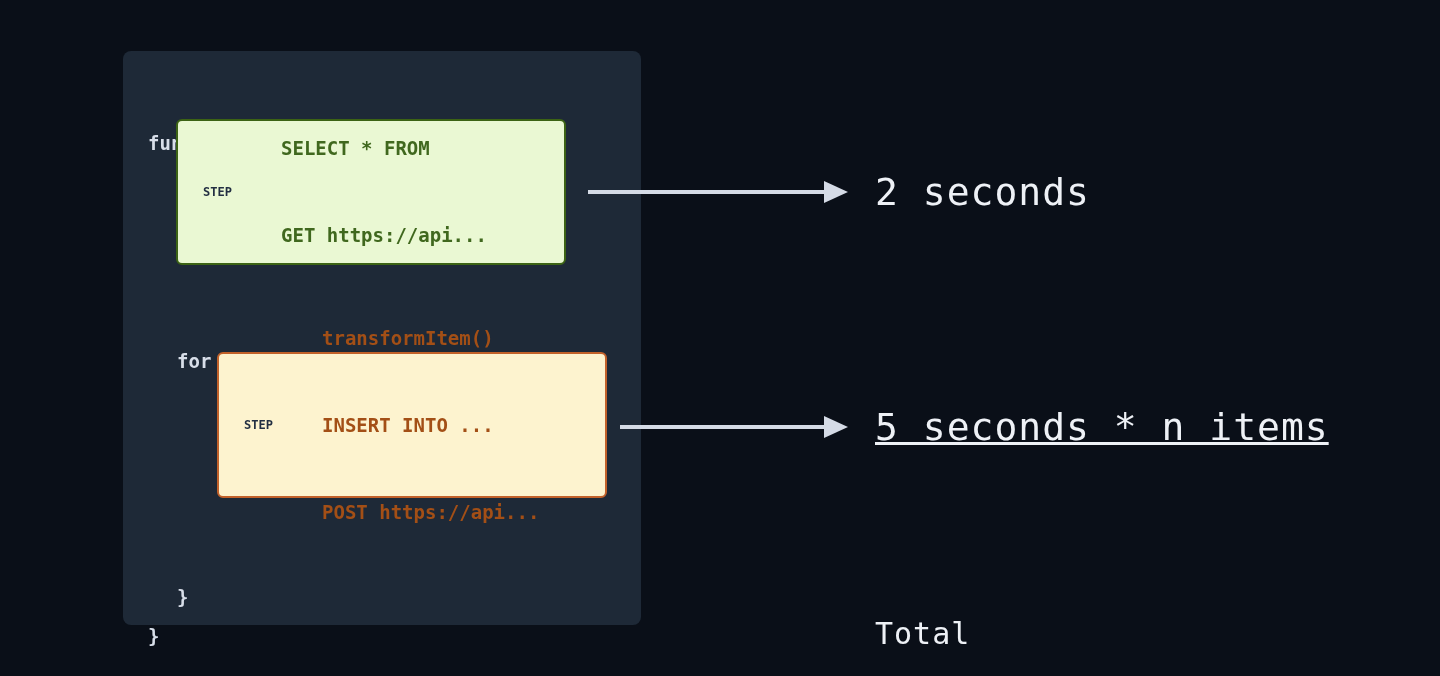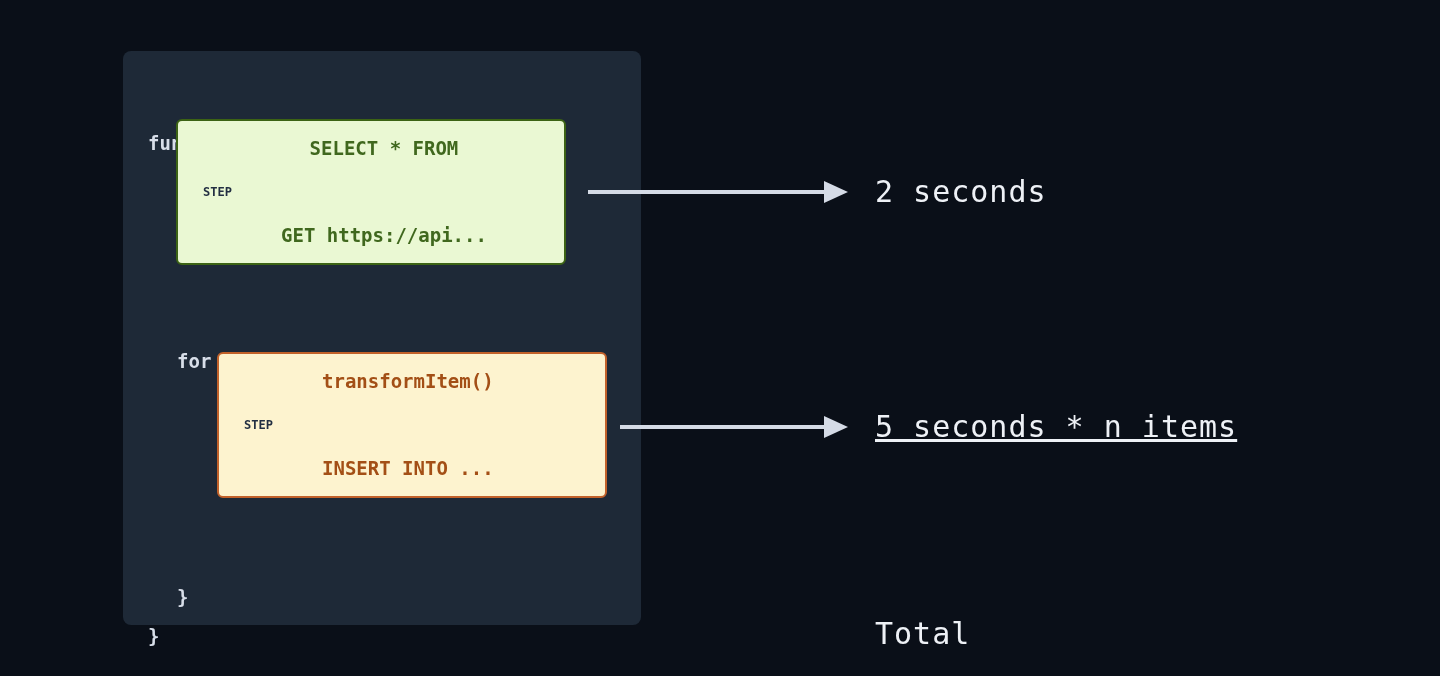--- a/index.html
+++ b/index.html
@@ -67,32 +67,32 @@
     font-size: 12px;
     color: #232f42;
   }
   .step-code {
     margin-left: 28px;
     font-weight: bold;
     font-size: 19px;
     line-height: 29px;
     white-space: pre;
   }
-  .green .step-code  { color: #40681e; text-align: center; }
+  .green .step-code  { color: #40681e; }
   .orange .step-code { color: #a34f16; }
 
   .arrow {
     position: absolute;
   }
   .arrow-1 { left: 586px; top: 179px; }
   .arrow-2 { left: 618px; top: 414px; }
 
   .annotation {
     position: absolute;
-    font-size: 30px;
+    font-size: 38px;
     line-height: 30px;
     letter-spacing: 1px;
     color: #eef1f6;
     white-space: pre;
   }
   .annotation-1 { left: 875px; top: 177px; }
   .annotation-2 { left: 875px; top: 412px; text-decoration: underline; }
 
   .total-block {
     position: absolute;
@@ -122,20 +122,21 @@
       </div>
     </div>
 
     <div class="code-line for-open">for (let item of items) {</div>
 
     <div class="step-box orange">
       <div class="step-label">STEP</div>
       <div class="step-code">
         <div>transformItem()</div>
         <div>INSERT INTO ...</div>
+        <div>POST https://api...</div>
       </div>
     </div>
 
     <div class="code-line for-close">}</div>
     <div class="code-line fn-close">}</div>
 
   </div>
 
   <div class="arrow arrow-1">
     <svg width="266" height="26">

